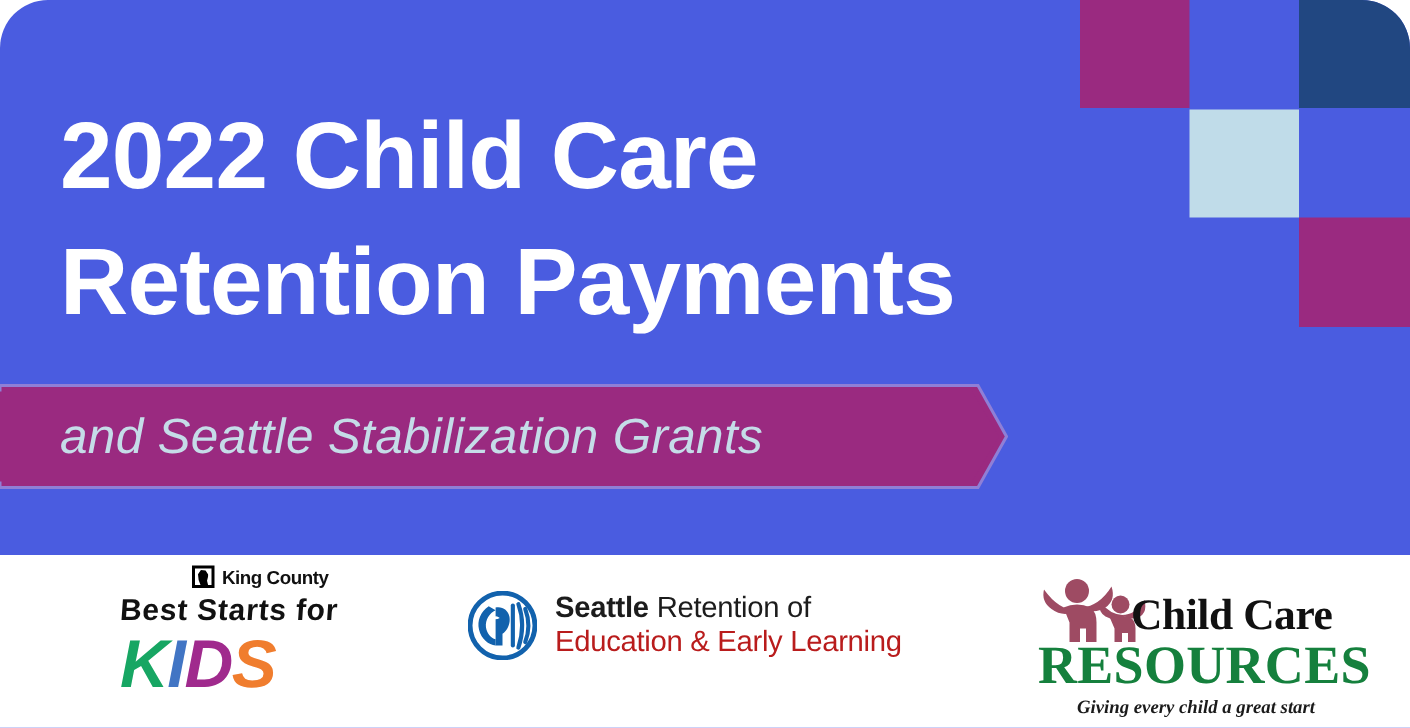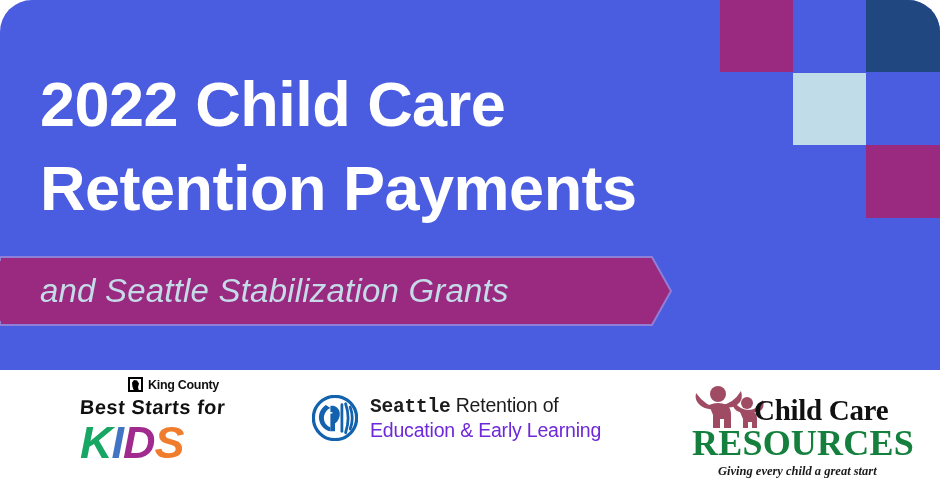--- a/index.html
+++ b/index.html
@@ -108,22 +108,22 @@
   .bsk-kids span { display:inline; }
 
   
   .logo-deel {
     position:absolute; left:312px; top:24px;
     display:flex; align-items:center; gap:12px;
   }
   .deel-seal { width:46px; height:46px; flex:none; }
   .deel-text { line-height:23px; }
   .deel-l1 { font-size:19.5px; color:#1c1c1c; white-space:nowrap; letter-spacing:-0.2px; }
-  .deel-l1 b { font-weight:bold;font-family:Liberation Mono, monospace; }
-  .deel-l2 { font-size:19.5px; color:#6d28d9; white-space:nowrap; letter-spacing:-0.2px; }
+  .deel-l1 b { font-weight:bold; }
+  .deel-l2 { font-size:19.5px; color:#b91c1c; white-space:nowrap; letter-spacing:-0.2px; }
 
   
   .logo-ccr { position:absolute; left:692px; top:14px; width:190px; }
   .ccr-top { position:relative; height:44px; }
   .ccr-figs { position:absolute; left:0; top:0; width:72px; height:44px; }
   .ccr-childcare {
     position:absolute; left:62px; top:10px;
     font-family:"Liberation Serif", serif;
     font-size:29px; font-weight:bold; color:#111;
     letter-spacing:-0.3px; white-space:nowrap;

